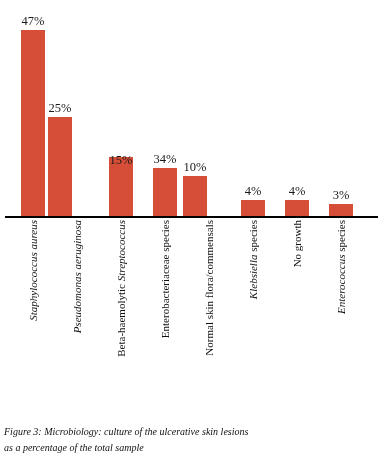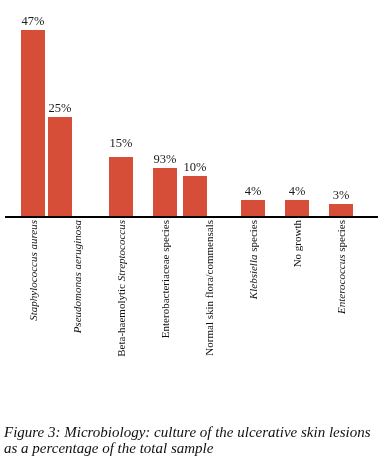--- a/index.html
+++ b/index.html
@@ -103,21 +103,21 @@
     font-style: normal;
   }
 
   
   #figure-caption {
     position: absolute;
     left: 4px;
     top: 424px;
     width: 378px;
     font-style: italic;
-    font-size: 15px;
+    font-size: 10px;
     line-height: 16px;
     color: #101010;
     font-family: "Liberation Serif", "DejaVu Serif", serif;
   }
   #figure-caption .cap-line {
     display: block;
     white-space: nowrap;
   }
 </style>
 </head>
@@ -130,25 +130,25 @@
         <div class="bar-group" style="left: 11px;">
           <div class="bar-rect" style="height: 186.12px; background: rgb(214, 78, 56);"></div>
           <div class="bar-value" style="bottom: 188.12px;">47%</div>
         </div>
         <div class="bar-group" style="left: 38px;">
           <div class="bar-rect" style="height: 99px; background: rgb(214, 78, 56);"></div>
           <div class="bar-value" style="bottom: 101px;">25%</div>
         </div>
         <div class="bar-group" style="left: 99px;">
           <div class="bar-rect" style="height: 59.4px; background: rgb(214, 78, 56);"></div>
-          <div class="bar-value" style="bottom: 66px; margin-top: 18px;">15%</div>
+          <div class="bar-value" style="bottom: 49px; margin-top: 18px;">15%</div>
         </div>
         <div class="bar-group" style="left: 143px;">
           <div class="bar-rect" style="height: 47.52px; background: rgb(214, 78, 56);"></div>
-          <div class="bar-value" style="bottom: 49.52px;">93%</div>
+          <div class="bar-value" style="bottom: 49.52px;">34%</div>
         </div>
         <div class="bar-group" style="left: 173px;">
           <div class="bar-rect" style="height: 39.6px; background: rgb(214, 78, 56);"></div>
           <div class="bar-value" style="bottom: 41.6px;">10%</div>
         </div>
         <div class="bar-group" style="left: 231px;">
           <div class="bar-rect" style="height: 15.84px; background: rgb(214, 78, 56);"></div>
           <div class="bar-value" style="bottom: 17.84px;">4%</div>
         </div>
         <div class="bar-group" style="left: 275px;">

